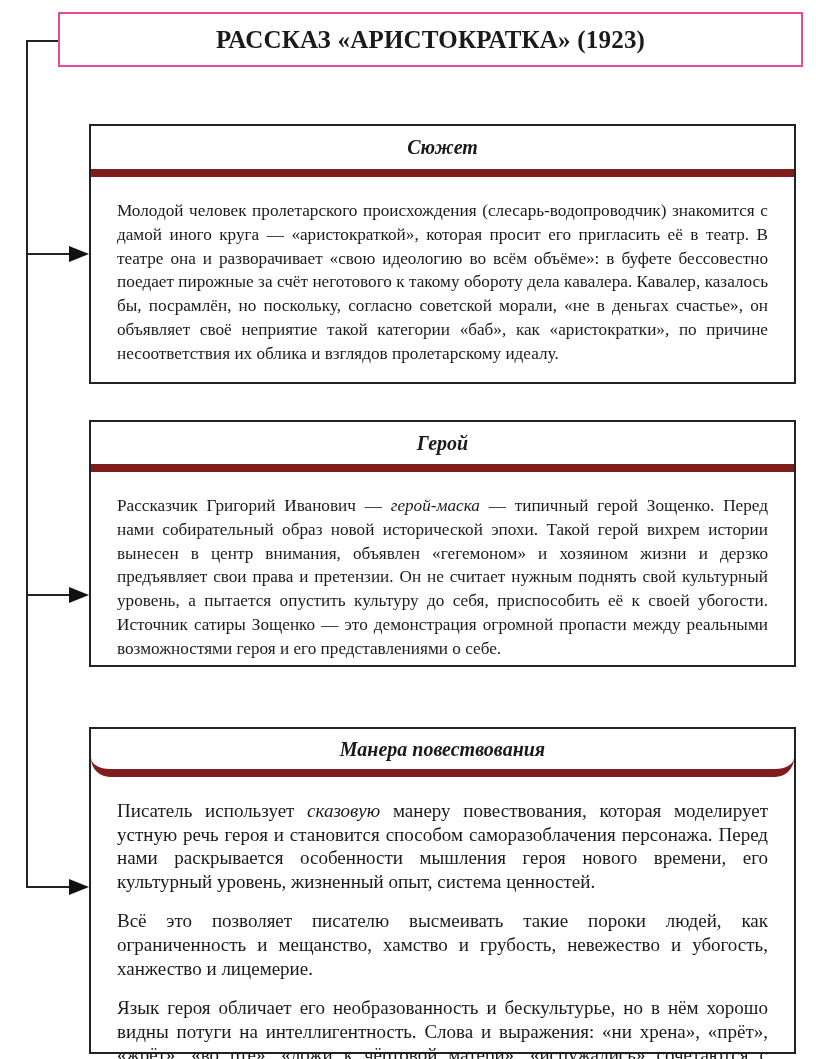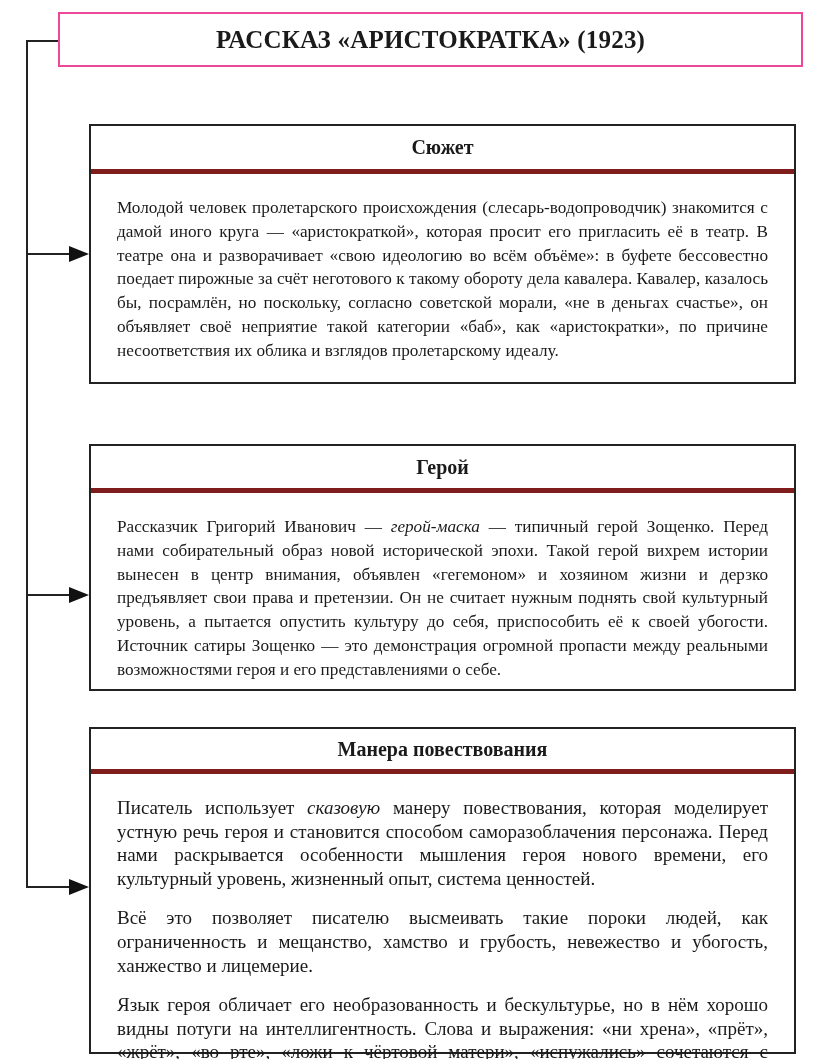--- a/index.html
+++ b/index.html
@@ -9,31 +9,31 @@
                border: 2px solid #ec4899; box-sizing: content-box; display: flex;
                align-items: center; justify-content: center; }
   .title-box span { font-weight: bold; font-size: 25px; letter-spacing: 0.2px; }
   .vline { position: absolute; left: 26px; top: 40px; width: 2px; height: 848px; background: #222; }
   .hline-top { position: absolute; left: 26px; top: 40px; width: 33px; height: 2px; background: #222; }
   .arrow { position: absolute; left: 27px; height: 2px; background: #222; width: 44px; }
   .arrow::after { content: ""; position: absolute; right: -18px; top: -7px; width: 0; height: 0;
                   border-top: 8px solid transparent; border-bottom: 8px solid transparent;
                   border-left: 20px solid #111; }
   .box { position: absolute; left: 89px; width: 703px; border: 2px solid #222; background: #fff; }
-  .box-header { border-bottom: 5px solid #7f1d1d; display: flex; align-items: center; justify-content: center;
-                font-weight: bold; font-size: 20px; }
+  .box-header { border-bottom: 8px solid #7f1d1d; display: flex; align-items: center; justify-content: center;
+                font-weight: bold; font-size: 20px; font-style: italic; }
   .box-body { padding: 6px 10px 8px 10px; font-size: 17.2px; line-height: 23.8px; text-align: justify; }
   .box-body p { margin: 16px; }
   .box-body em { font-style: italic; }
   .b1 { top: 124px; height: 256px; }
   .b1 .box-header { height: 43px; }
-  .b2 { top: 444px; height: 243px; }
+  .b2 { top: 420px; height: 243px; }
   .b2 .box-header { height: 42px; }
   .b3 { top: 727px; height: 323px; }
-  .b3 .box-header { height: 40px; }
+  .b3 .box-header { height: 40px; border-radius: 19px; }
   .b3 .box-body { font-size: 19px; line-height: 23.6px; }
 </style>
 </head>
 <body>
 
 <div class="vline"></div>
 <div class="hline-top"></div>
 
 <div class="title-box">
   <span>РАССКАЗ «АРИСТОКРАТКА» (1923)</span>

